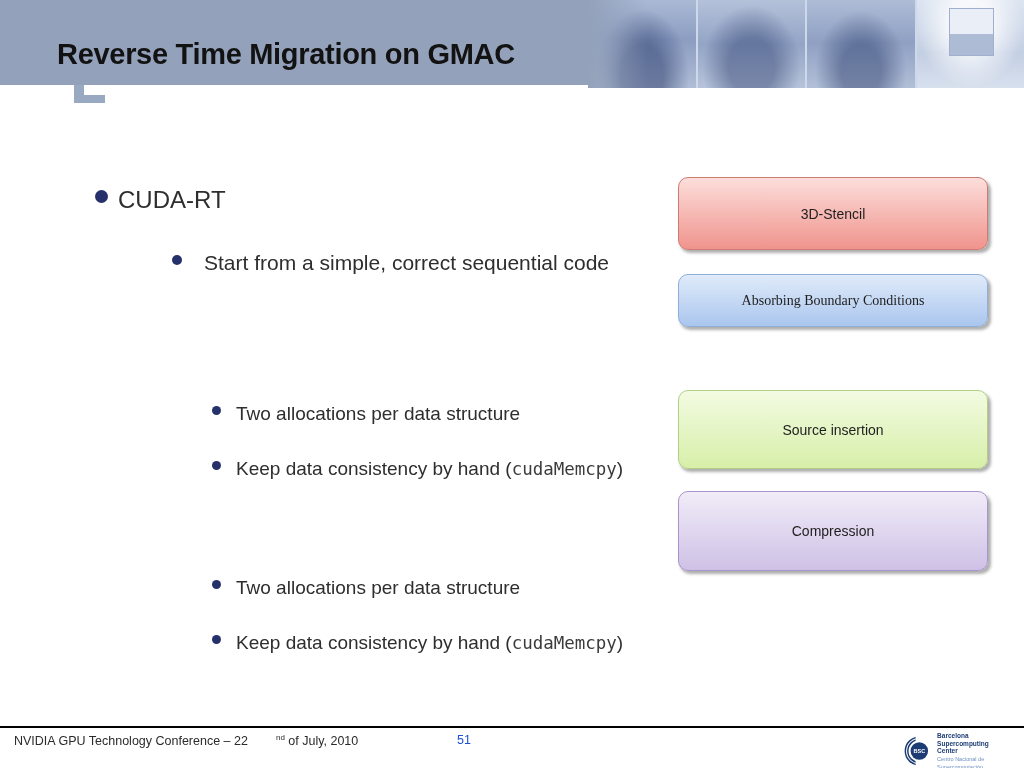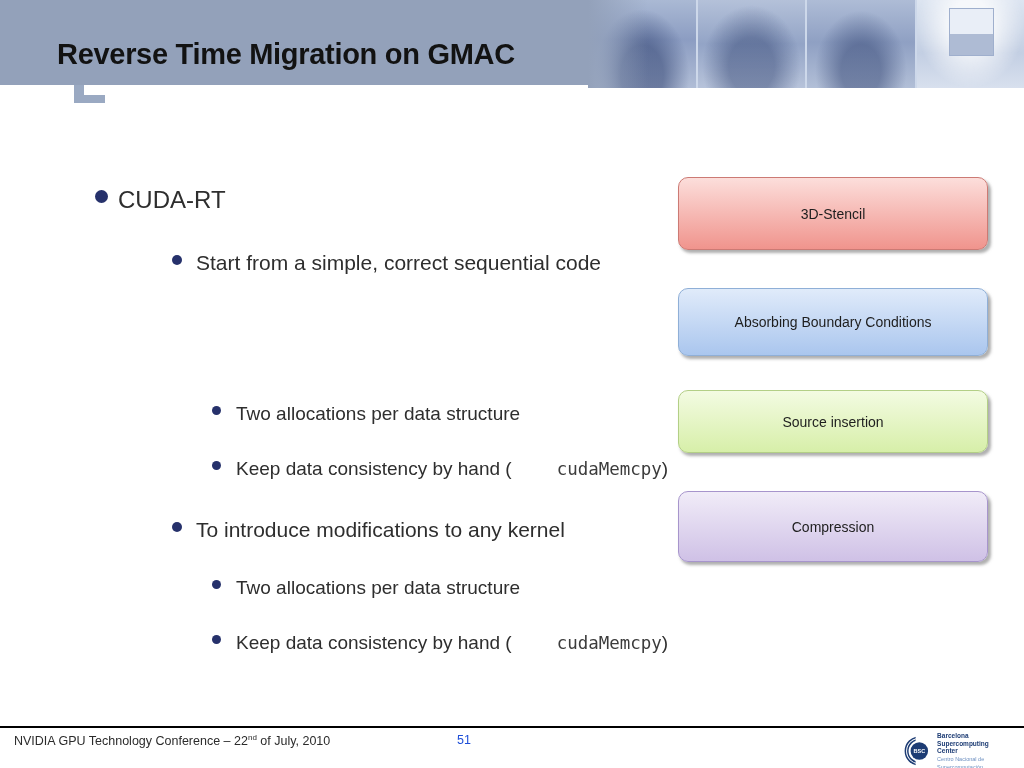--- a/index.html
+++ b/index.html
@@ -19,39 +19,39 @@
   .photo::after{content:"";position:absolute;left:0;top:0;width:60px;height:100%;background:linear-gradient(90deg,var(--band,#93a1ba),rgba(147,161,186,0));}
   .title{position:absolute;left:57px;top:38px;font-size:29px;font-weight:bold;color:#121212;letter-spacing:-0.3px;}
   .conn-v{position:absolute;left:74px;top:85px;width:10px;height:18px;background:#9aa9c2;}
   .conn-h{position:absolute;left:74px;top:95px;width:31px;height:8px;background:#9aa9c2;}
   .subtitle{position:absolute;left:107px;top:92px;font-size:23px;font-weight:bold;color:#0a0a0a;}
   
   .row{position:absolute;display:flex;align-items:flex-start;color:#2e2e2e;}
   .dot{border-radius:50%;background:var(--bullet,#26316b);flex:none;}
   .row.l1{left:95px;font-size:24px;justify-content:flex-end;}
   .row.l1 .dot{width:13px;height:13px;margin:7px 10px 0 0;}
-  .row.l2{left:172px;font-size:21px;}
+  .row.l2{left:172px;font-size:21px;gap:8px;}
   .row.l2 .dot{width:10px;height:10px;margin:7px 14px 0 0;}
   .row.l3{left:212px;font-size:19px;}
   .row.l3 .dot{width:9px;height:9px;margin:6px 15px 0 0;}
   .row .txt{line-height:1.45;}
   .row .txt.wrap{max-width:470px;}
-  .row code{font-family:"DejaVu Sans Mono",monospace;font-size:0.92em;color:#3c3c3c;margin-left:45px;}
+  .row code{font-family:"DejaVu Sans Mono",monospace;font-size:0.92em;color:#3c3c3c;}
   
   .flow-box{
     position:absolute;left:678px;width:310px;box-sizing:border-box;
     border:1.5px solid #999;border-radius:10px;
     display:flex;align-items:center;justify-content:center;text-align:center;
     font-size:14px;color:#1e1e1e;padding:0 38px;
     box-shadow:2.5px 3px 3px rgba(110,110,110,0.55);
   }
   
   .footer-line{position:absolute;left:0;top:726px;width:1024px;height:2px;background:#000;}
   .footer-text{position:absolute;left:14px;top:733px;font-size:12.5px;color:#2b2b2b;}
-  .footer-text sup{font-size:8px;}
+  .footer-text sup{font-size:8px;padding-left:28px;}
   .page-num{position:absolute;left:457px;top:733px;font-size:12.5px;color:#1d4ed8;}
   .logo{position:absolute;left:900px;top:732px;display:flex;align-items:center;gap:4px;}
   .logo-text{display:flex;flex-direction:column;}
   .logo-text .ln{font-size:6.5px;line-height:7.5px;font-weight:bold;color:#1d3c74;}
   .logo-text .tag{font-size:5.5px;line-height:8px;color:#6c8fc0;}
 </style>
 </head>
 <body>
 
 <div class="slide" style="--band: #93a1ba; --bullet: #26316b;">
@@ -81,45 +81,41 @@
   <div class="row l3" style="top:400px">
     <span class="dot"></span>
     <span class="txt"><span>Two allocations per data structure</span><code></code><span></span></span>
   </div>
 
   <div class="row l3" style="top:455px">
     <span class="dot"></span>
     <span class="txt"><span>Keep data consistency by hand (</span><code>cudaMemcpy</code><span>)</span></span>
   </div>
 
-  <div class="row l2" style="top:515px">
-    <span class="dot"></span>
-    <span class="txt"><span>To introduce modifications to any kernel</span><code></code><span></span></span>
-  </div>
 
   <div class="row l3" style="top:574px">
     <span class="dot"></span>
     <span class="txt"><span>Two allocations per data structure</span><code></code><span></span></span>
   </div>
 
   <div class="row l3" style="top:629px">
     <span class="dot"></span>
     <span class="txt"><span>Keep data consistency by hand (</span><code>cudaMemcpy</code><span>)</span></span>
   </div>
 
   <div class="flow-box" style="top: 177px; height: 73px; background: linear-gradient(rgb(252, 222, 219), rgb(240, 148, 141)); border-color: rgb(204, 122, 116);">
     <span>3D-Stencil</span>
   </div>
-  <div class="flow-box" style="top: 288px; height: 68px; background: linear-gradient(rgb(224, 235, 250), rgb(170, 198, 238)); border-color: rgb(143, 175, 215);">
+  <div class="flow-box" style="top: 274px; height: 53px; background: linear-gradient(rgb(224, 235, 250), rgb(170, 198, 238)); border-color: rgb(143, 175, 215); font-family: Liberation Serif, serif;">
     <span>Absorbing Boundary Conditions</span>
   </div>
-  <div class="flow-box" style="top: 390px; height: 63px; background: linear-gradient(rgb(243, 251, 226), rgb(215, 239, 169)); border-color: rgb(179, 207, 134);">
+  <div class="flow-box" style="top: 390px; height: 79px; background: linear-gradient(rgb(243, 251, 226), rgb(215, 239, 169)); border-color: rgb(179, 207, 134);">
     <span>Source insertion</span>
   </div>
-  <div class="flow-box" style="top: 491px; height: 71px; background: linear-gradient(rgb(241, 236, 248), rgb(207, 193, 230)); border-color: rgb(167, 149, 204);">
+  <div class="flow-box" style="top: 491px; height: 80px; background: linear-gradient(rgb(241, 236, 248), rgb(207, 193, 230)); border-color: rgb(167, 149, 204);">
     <span>Compression</span>
   </div>
 
   <div class="footer-line"></div>
   <div class="footer-text"><span>NVIDIA GPU Technology Conference – 22</span><sup>nd</sup><span> of July, 2010</span></div>
   <div class="page-num">51</div>
 
   <div class="logo">
     <svg width="36" height="32" viewBox="0 0 36 32">
       <defs>

